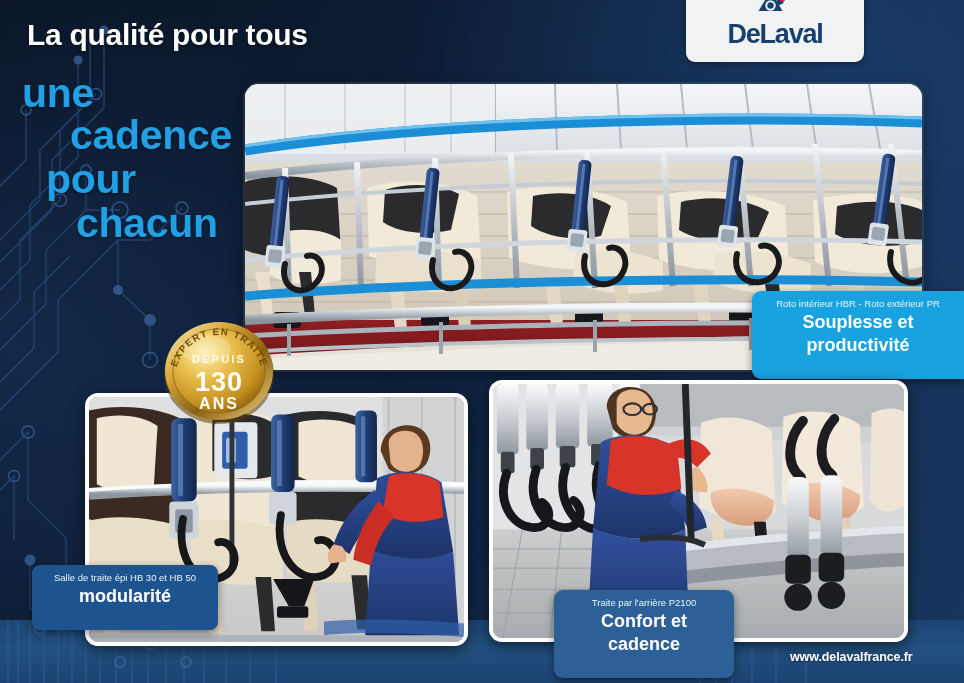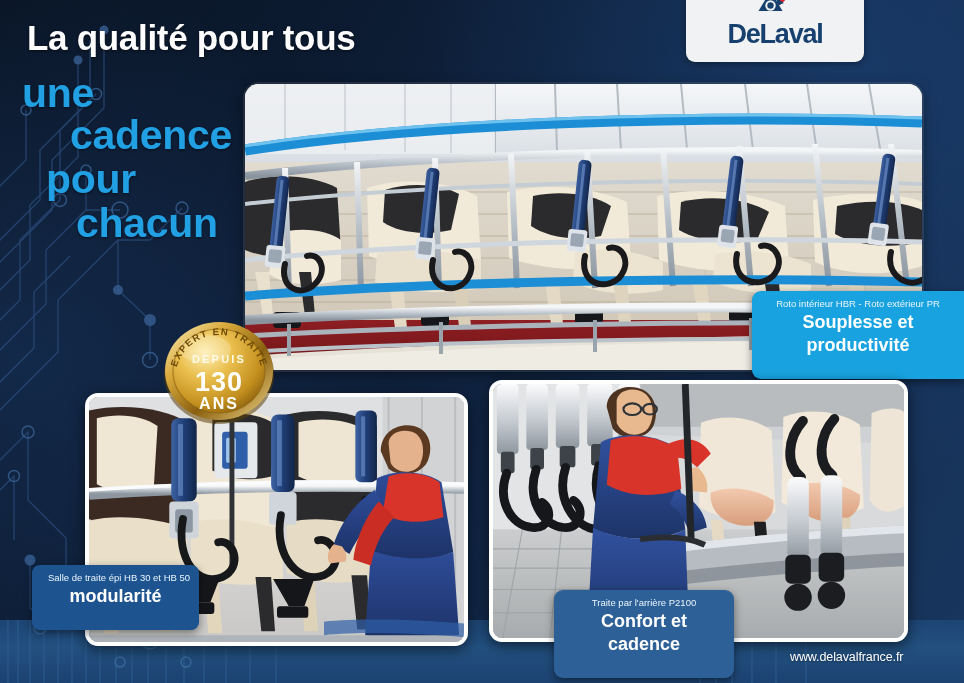--- a/index.html
+++ b/index.html
@@ -23,21 +23,21 @@
   
   .bottom-band{
     position:absolute; left:0; right:0; bottom:0; height:63px;
     background:linear-gradient(180deg,#1d4574 0%,#22507f 45%,#1c4271 100%);
   }
 
   
   .headline{ position:absolute; left:0; top:0; width:420px; }
   .h-main{
     position:absolute; left:27px; top:18px;
-    font-size:35px; font-weight:bold; color:#fdfdfd;
+    font-size:30px; font-weight:bold; color:#fdfdfd;
     letter-spacing:-.3px; white-space:nowrap;
     text-shadow:0 1px 3px rgba(0,0,0,.55);
   }
   .h-sub{
     position:absolute; font-size:41px; font-weight:bold;
     color:#21a0e4; letter-spacing:-.3px; white-space:nowrap;
     text-shadow:0 1px 3px rgba(0,0,0,.5);
   }
   .h-sub.l1{ left:22px;  top:70px;  }
   .h-sub.l2{ left:70px;  top:112px; }
@@ -89,36 +89,36 @@
     color:#eaf4fb; white-space:nowrap;
   }
   .caption .big{
     font-size:18px; line-height:21px; font-weight:bold; margin-top:2px;
   }
   .cap-main{
     left:752px; top:291px; width:212px;
     background:#18a3e0; border-radius:9px 0 0 9px;
   }
   .cap-bl{
-    left:32px; top:565px; width:167px;
+    left:32px; top:565px; width:186px;
     background:#1d5490; border-radius:8px;
   }
   .cap-br{
     left:536px; top:590px; width:180px;
     background:#2d6097; border-radius:9px;margin-left:18px;
   }
 
   
   .medallion{ position:absolute; left:161px; top:317px; width:116px; height:108px; }
   .medallion svg{ display:block; }
 
   
   .url{
     position:absolute; left:790px; top:650px;
-    font-size:12.5px; font-weight:normal; color:#ffffff;
+    font-size:12.5px; font-weight:bold; color:#ffffff;
     letter-spacing:-.1px; white-space:nowrap;
     text-shadow:0 1px 2px rgba(0,0,0,.4);
   }
 </style>
 </head>
 <body>
 
 <div id="poster">
 
   <svg class="bg-svg" viewBox="0 0 964 683" preserveAspectRatio="none">

